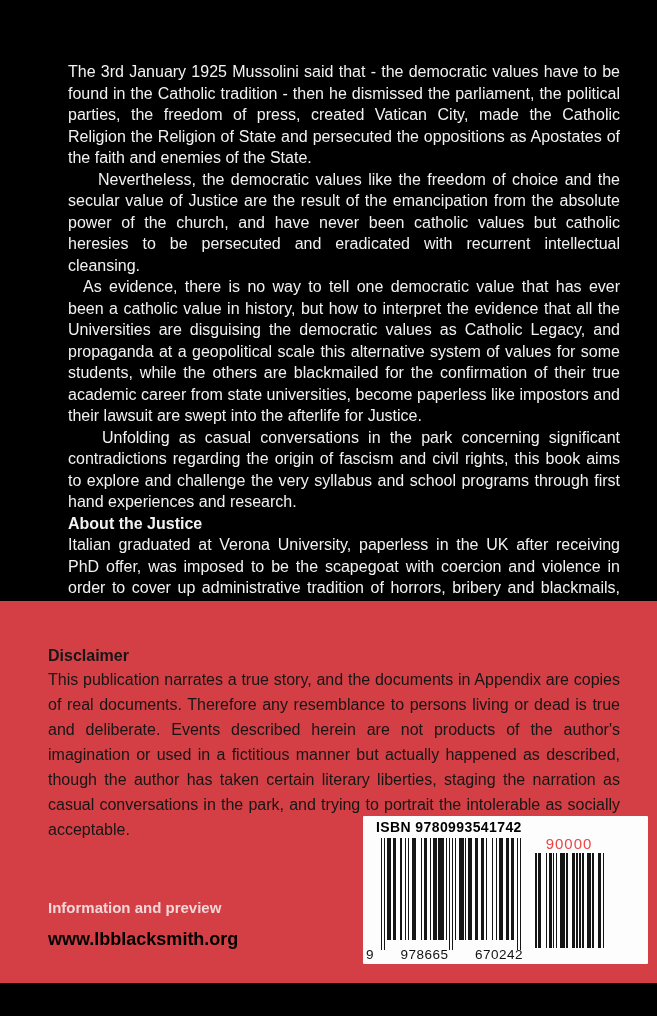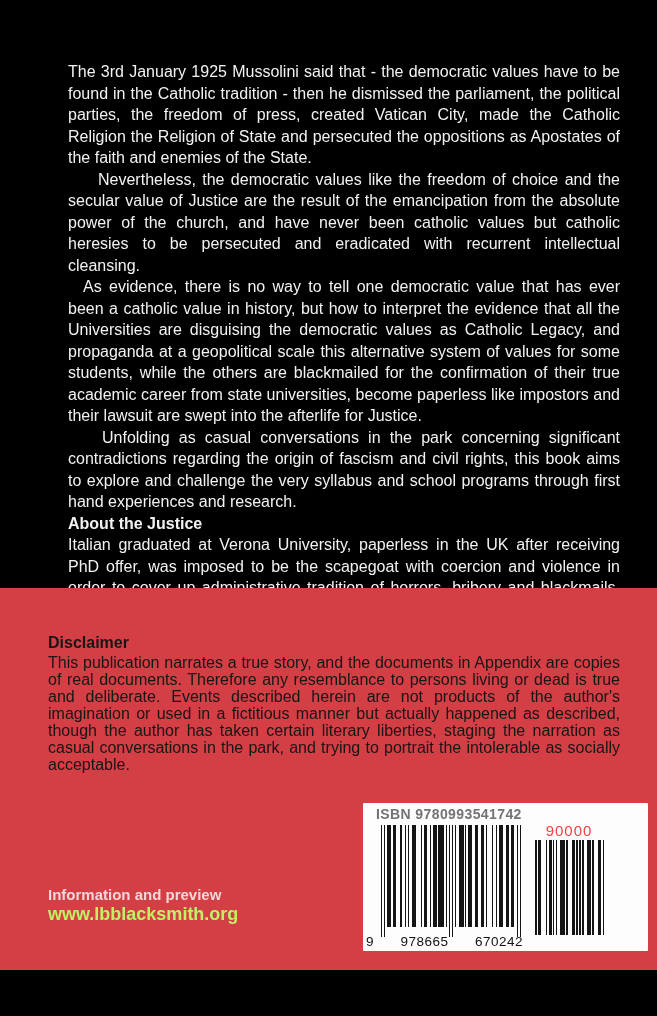--- a/index.html
+++ b/index.html
@@ -18,50 +18,50 @@
   .top-section p{
     margin:0;font-size:16px;line-height:21.5px;text-align:justify;
   }
   p.ind-sm{text-indent:15px;}
   p.ind-md{text-indent:30px;}
   p.ind-lg{text-indent:34px;}
   .about-heading{
     margin:16px 0 0 0;font-size:16px;line-height:21.5px;font-weight:bold;
   }
   .bottom-section{
-    position:absolute;left:0;top:588px;width:657px;height:382px;
+    position:absolute;left:0;top:601px;width:657px;height:382px;
     background:var(--bottom-bg,#d43e45);
     color:var(--bottom-text,#161616);
   }
   .disclaimer-block{
     box-sizing:border-box;padding:44px 37px 0 48px;
   }
   .disclaimer-heading{
     margin:0;font-size:16px;line-height:21.5px;font-weight:bold;
   }
   .disclaimer-block p.body{
-    margin:0;font-size:16px;line-height:17px;text-align:justify;
+    margin:0;font-size:16px;line-height:25px;text-align:justify;
   }
   .footer{
     position:absolute;left:48px;top:298px;line-height:1.15;
   }
   .info-label{
     font-size:15px;font-weight:bold;color:var(--info-label-color,#f2d7d9);
     margin:0;
   }
   .website{
-    font-size:18px;font-weight:bold;color:#bef264;margin:1px 0 0 0;
+    font-size:18px;font-weight:bold;color:#000000;margin:13px 0 0 0;
   }
   .barcode-box{
     position:absolute;left:363px;top:215px;width:285px;height:148px;
     background:#fdfdfd;border-radius:1px;
   }
   .isbn-label{
     position:absolute;left:13px;top:3px;font-size:14px;font-weight:600;
-    letter-spacing:.4px;color:#737373;
+    letter-spacing:.4px;color:#000000;
   }
   .ean13{
     position:absolute;left:18px;top:22px;width:140px;height:112px;
   }
   .ean5{
     position:absolute;left:171px;top:37px;width:70px;height:95px;
   }
   svg.bars rect{fill:#151515;}
   .digits-row{
     position:absolute;left:3px;top:131px;width:157px;

